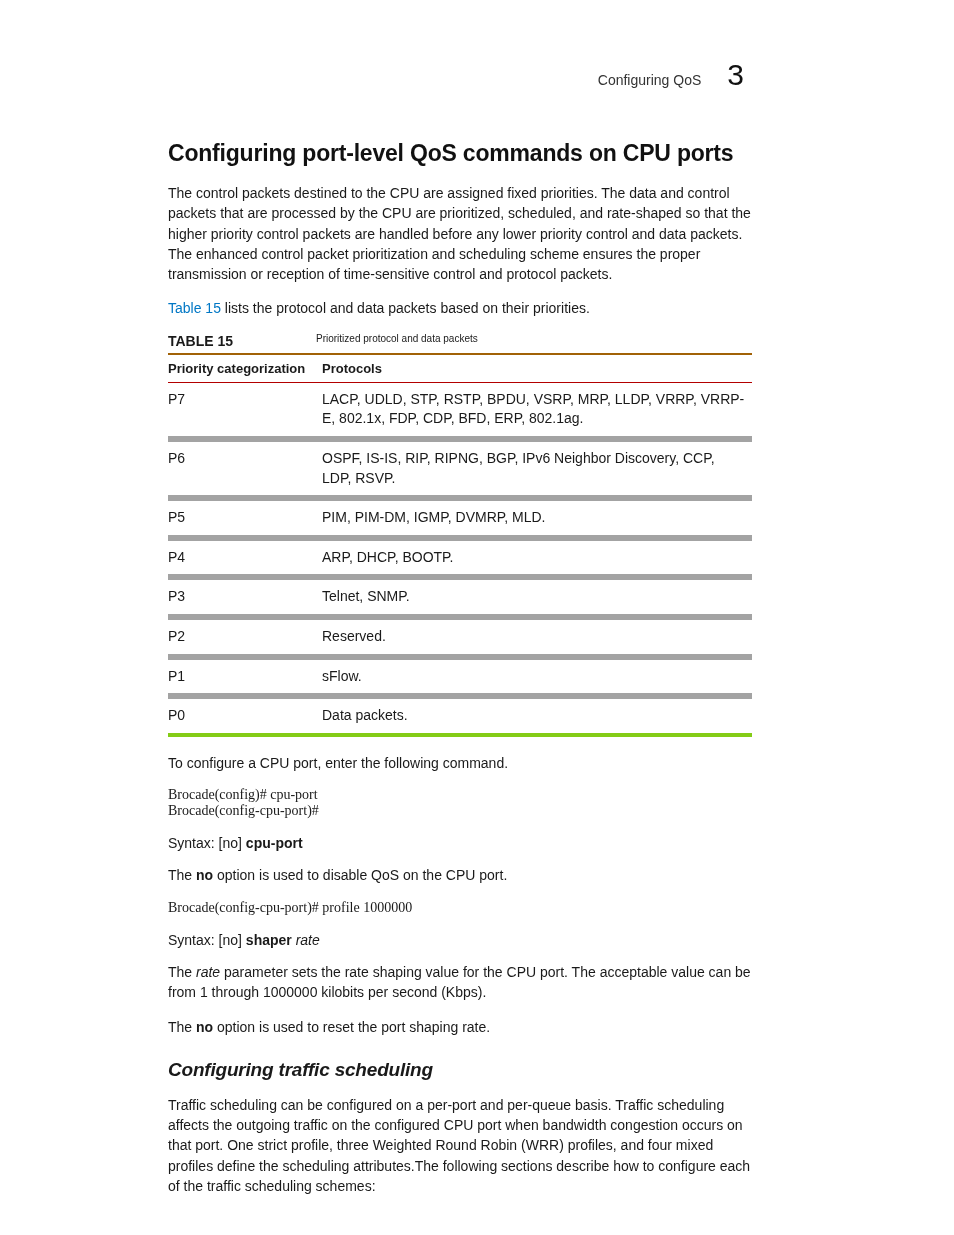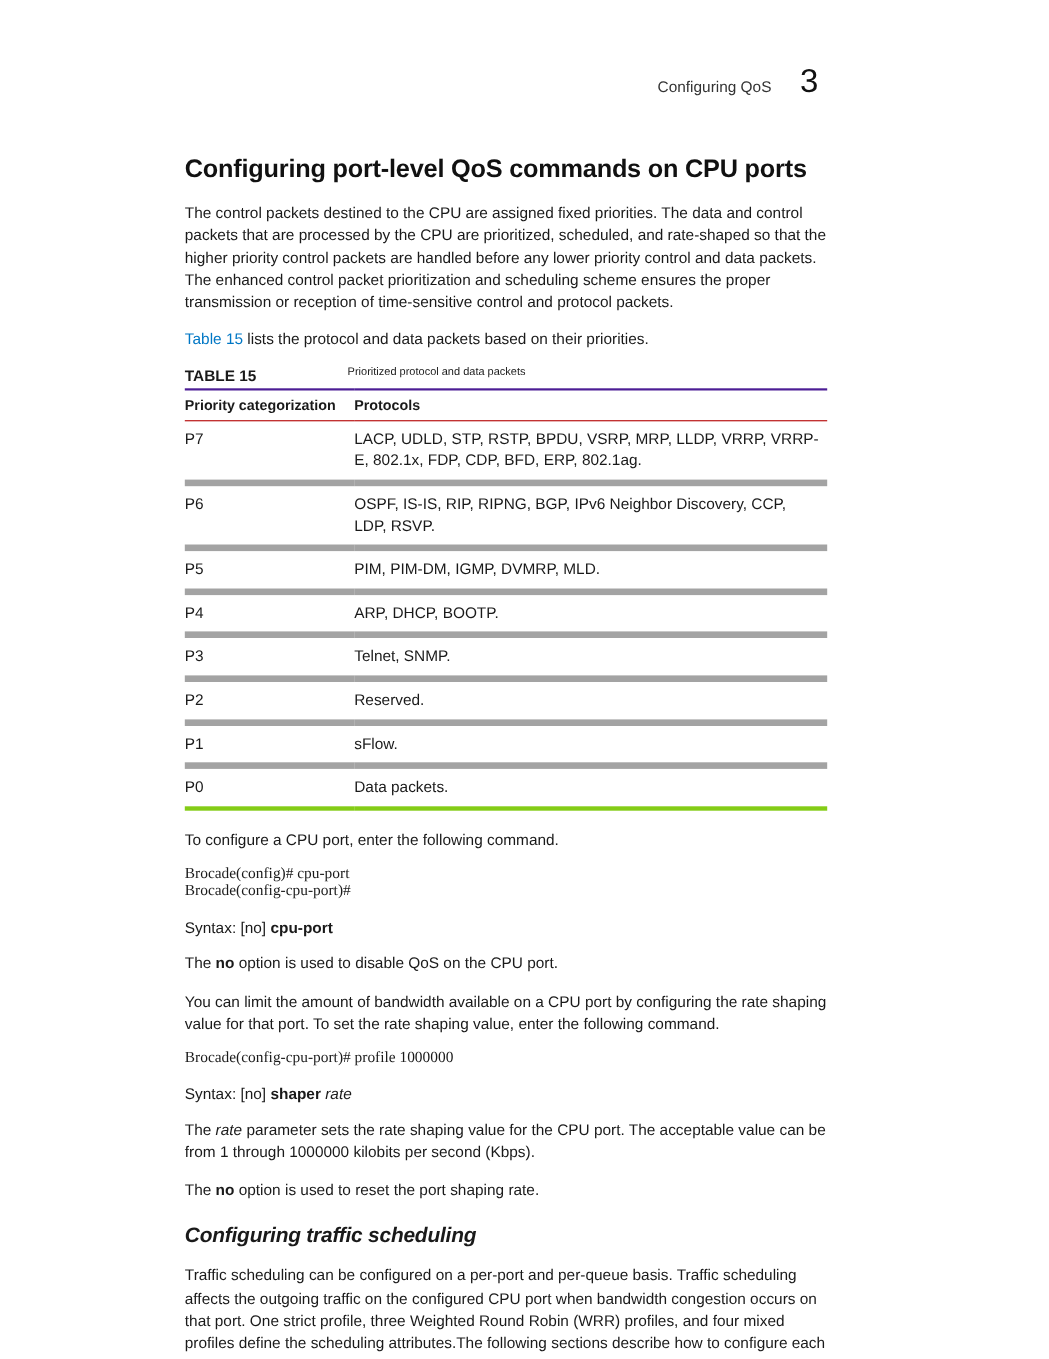--- a/index.html
+++ b/index.html
@@ -63,21 +63,21 @@
   }
   .table-caption .tcap {
     font-size: 10px;
   }
   table.ptable {
     width: 100%;
     border-collapse: collapse;
     font-size: 14px;
   }
   table.ptable thead tr {
-    border-top: 2px solid #4c1d95;
+    border-top: 2px solid #a16207;
     border-bottom: 1px solid #b30000;
   }
   table.ptable th {
     text-align: left;
     font-weight: 700;
     font-size: 13px;
     padding: 6px 6px 6px 0;
     font-stretch: condensed;
   }
   table.ptable th:first-child { width: 148px; }
@@ -183,21 +183,20 @@
     <p class="postpara">To configure a CPU port, enter the following command.</p>
 
     <pre class="code">Brocade(config)# cpu-port
 Brocade(config-cpu-port)#</pre>
 
     <p class="syntax"><span>Syntax:  </span><span>[no] </span><b>cpu-port</b></p>
 
     <p><span>The </span><b>no</b><span> option is used to disable QoS on the CPU port.</span></p>
 
 
-    <p>You can limit the amount of bandwidth available on a CPU port by configuring the rate shaping value for that port. To set the rate shaping value, enter the following command.</p>
 
     <pre class="code">Brocade(config-cpu-port)# profile 1000000</pre>
 
     <p class="syntax"><span>Syntax:  </span><span>[no] </span><b>shaper </b><i>rate</i></p>
 
     <p><span>The </span><i>rate</i><span> parameter sets the rate shaping value for the CPU port. The acceptable value can be from 1 through 1000000 kilobits per second (Kbps).</span></p>
 
     <p><span>The </span><b>no</b><span> option is used to reset the port shaping rate.</span></p>
 
     <h2>Configuring traffic scheduling</h2>

